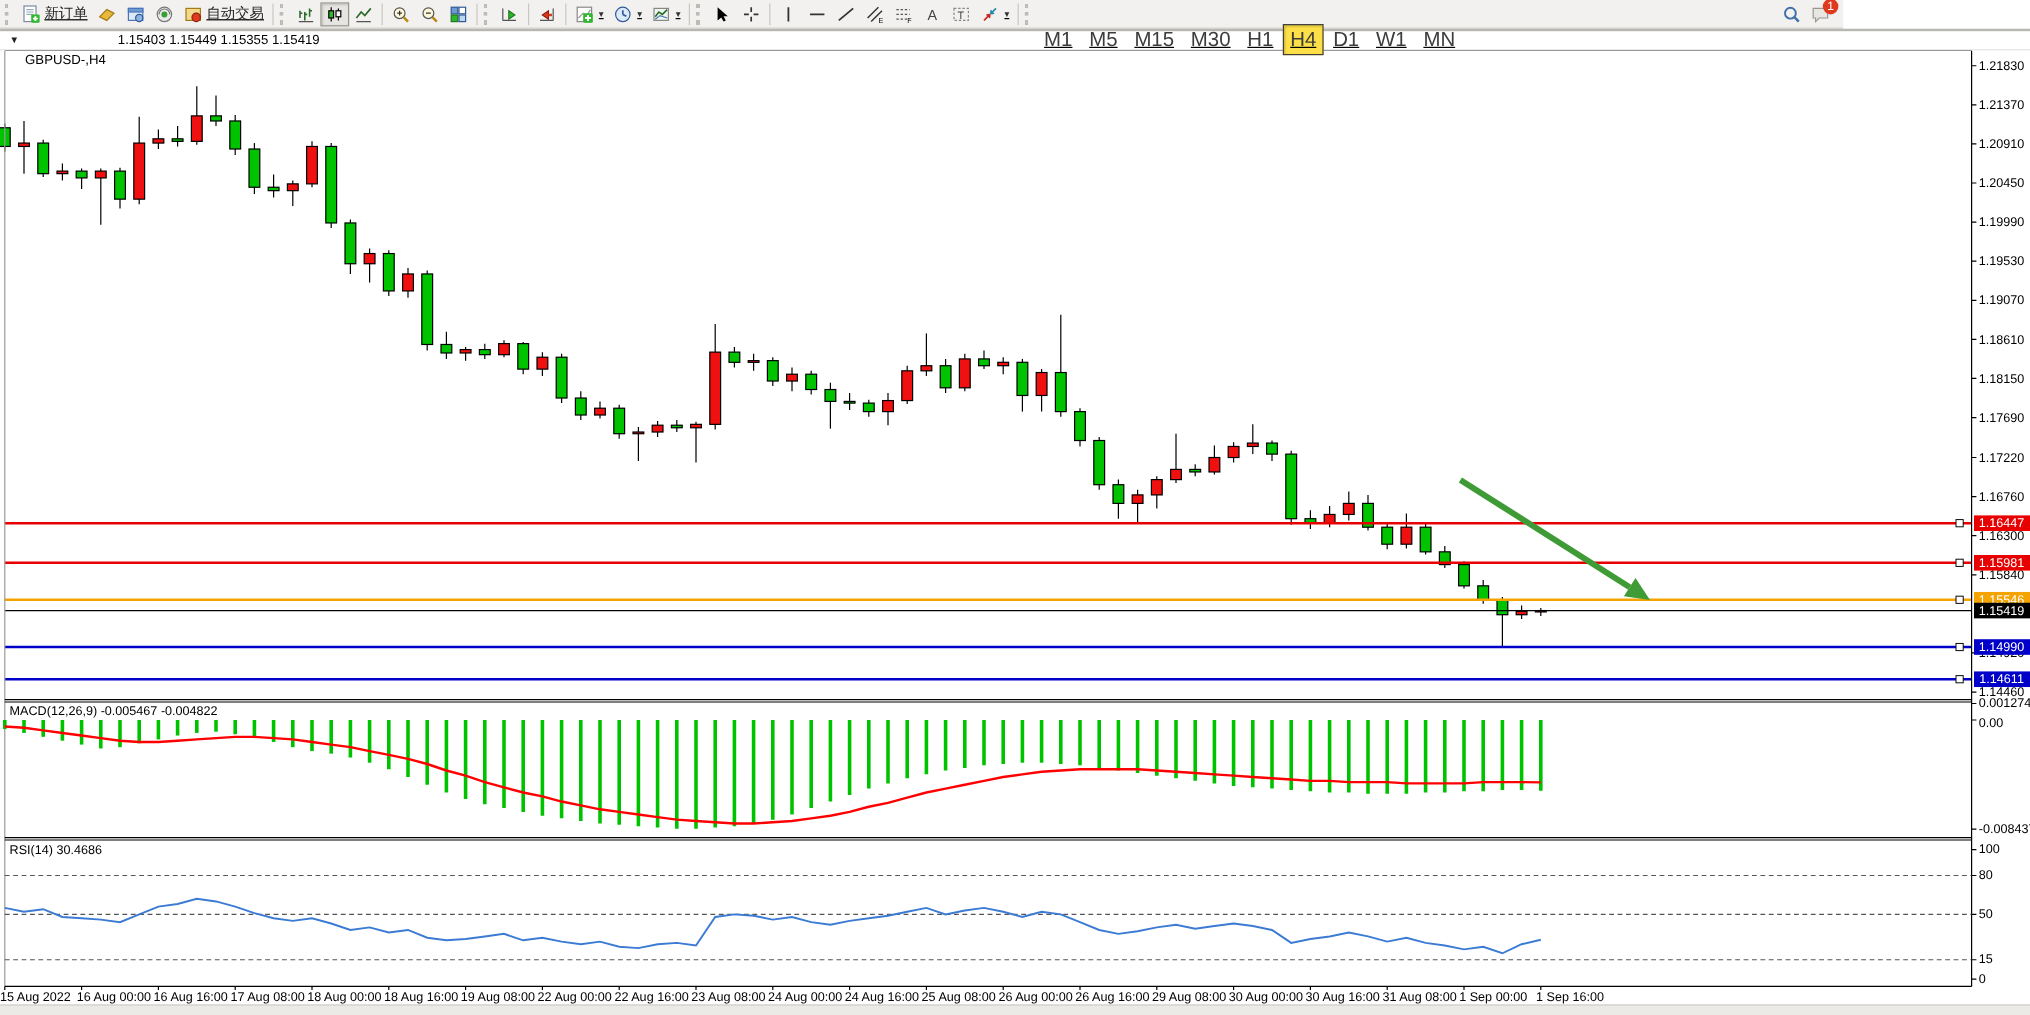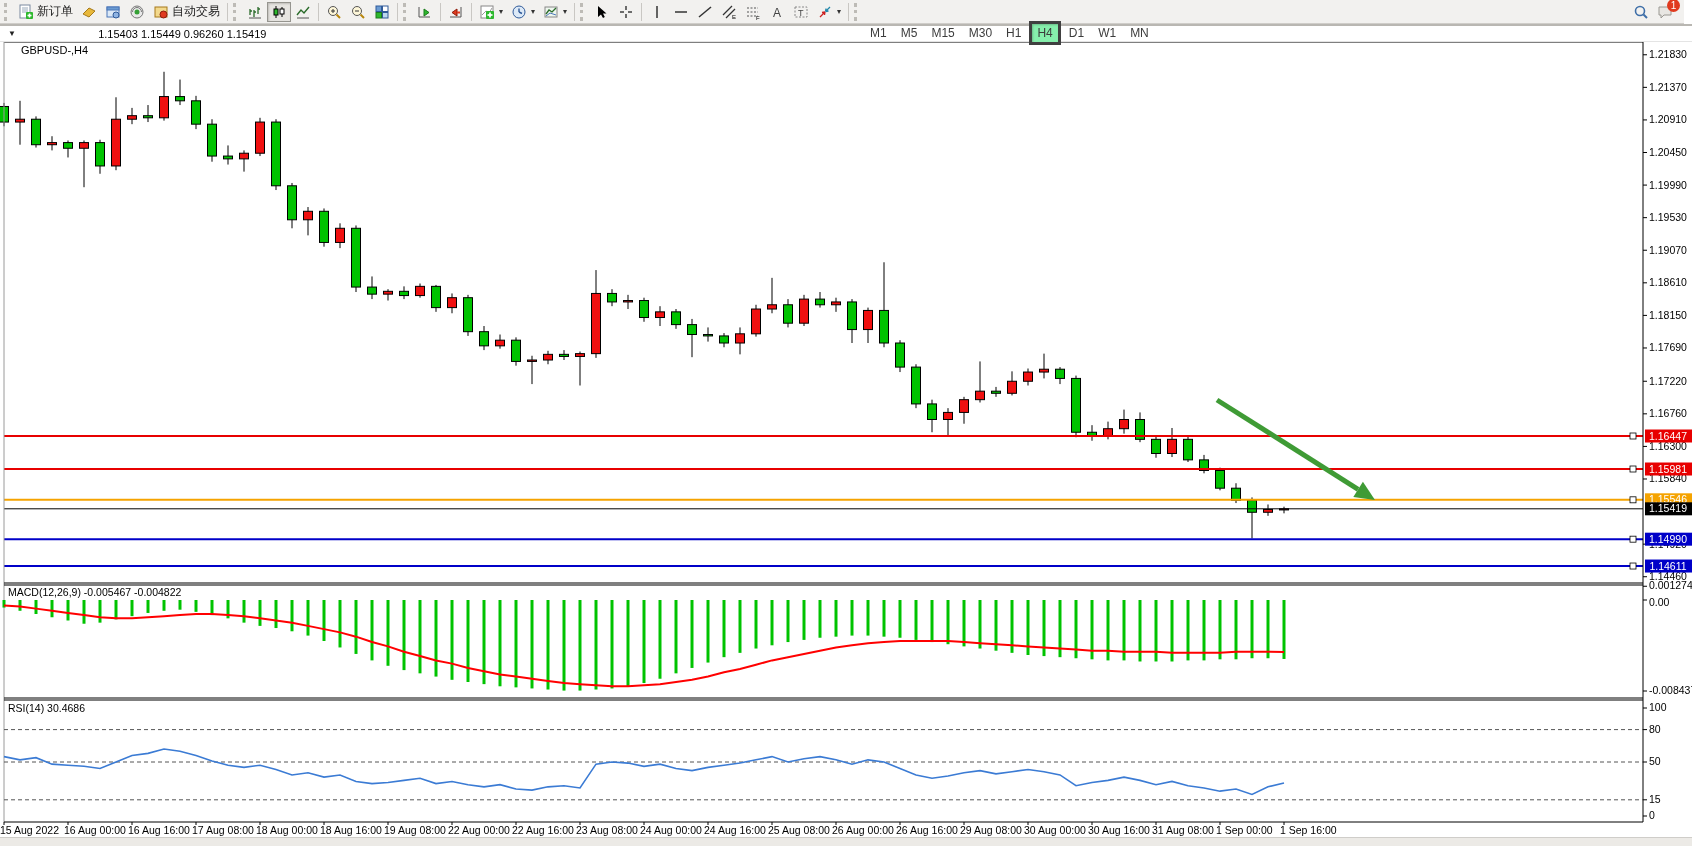--- a/index.html
+++ b/index.html
@@ -1,25 +1,25 @@
 <!DOCTYPE html>
 <html><head>
 <meta charset="utf-8">
 <style>
   html,body{margin:0;padding:0;background:#fff;}
   body{font-family:"Liberation Sans","DejaVu Sans",sans-serif;width:1692px;height:846px;position:relative;overflow:hidden;}
   #chart-svg{position:absolute;left:0;top:0;width:1692px;height:846px;}
-  .toolbar{position:absolute;left:0;top:0;width:1684px;height:24px;background:#f2f1ef;border-bottom:1px solid #cfcdc9;display:flex;align-items:center;padding:0 2px;box-sizing:border-box;z-index:10;}
+  .toolbar{position:absolute;left:0;top:0;width:1536px;height:24px;background:#f2f1ef;border-bottom:1px solid #cfcdc9;display:flex;align-items:center;padding:0 2px;box-sizing:border-box;z-index:10;text-decoration:underline;}
   .tbtn{height:20px;min-width:22px;border:1px solid transparent;background:transparent;display:flex;align-items:center;justify-content:center;gap:3px;font-size:12px;color:#222;padding:0 3px;cursor:default;font-family:inherit;}
   .tbtn.pressed{border:1px solid #96958f;background:#e7e5e1;box-shadow:inset 1px 1px 2px rgba(0,0,0,.18);}
   .caret{font-size:8px;color:#333;margin-left:1px;}
   .sep{width:1px;height:18px;background:#c9c7c3;margin:0 3px;}
   .grip{width:3px;height:18px;border-left:3px dotted #bdbbb6;margin:0 4px 0 2px;}
-  .tf{font-size:12px;color:#3c3c3c;padding:2px 5px;border:1px solid transparent;background:transparent;cursor:default;font-family:inherit;margin-top:43px;}
-  .tf.active{border:3px solid #404040;background:#86efac;box-shadow:inset 1px 1px 2px rgba(0,0,0,.2);}
+  .tf{font-size:17px;color:#3c3c3c;padding:2px 5px;border:1px solid transparent;background:transparent;cursor:default;font-family:inherit;margin-top:43px;}
+  .tf.active{border:1px solid #404040;background:#fde047;box-shadow:inset 1px 1px 2px rgba(0,0,0,.2);}
   .right-cluster{margin-left:auto;display:flex;align-items:center;gap:6px;padding-right:8px;}
   .badge-bubble{position:relative;}
   .notif{position:absolute;top:-4px;right:-6px;background:#e03a1e;color:#fff;border-radius:50%;width:13px;height:13px;font-size:10px;display:flex;align-items:center;justify-content:center;}
   .title-bar{position:absolute;left:0;top:25px;width:1692px;height:17px;background:#fff;border-top:1px solid #b9b7b2;border-bottom:1px solid #e4e4e4;display:flex;align-items:center;font-size:11px;color:#000;z-index:9;box-sizing:border-box;}
   .title-bar .tri{font-size:8px;margin:0 5px 0 8px;color:#222;}
   .title-bar .sym{margin-right:10px;margin-top:32px;}
   .bottom-strip{position:absolute;left:0;top:837px;width:1692px;height:9px;background:#eceae6;border-top:1px solid #cfcdc9;z-index:8;}
   .icon-svg{display:block;}
 </style>
 </head>
@@ -638,16 +638,16 @@
           <path d="M3 4 h12 v8 h-7 l-3 3 v-3 h-2 z" fill="#e8e6e2" stroke="#9a9892"></path>
         </svg>
       <span class="notif">1</span>
     </span>
   </div>
 </div>
 
 <div class="title-bar">
   <span class="tri">▼</span>
   <span class="sym">GBPUSD-,H4</span>
-  <span>1.15403 1.15449 0.96260 1.15419</span>
+  <span>1.15403 1.15449 1.15355 1.15419</span>
 </div>
 
 <div class="bottom-strip"></div>
 
 </body></html>

